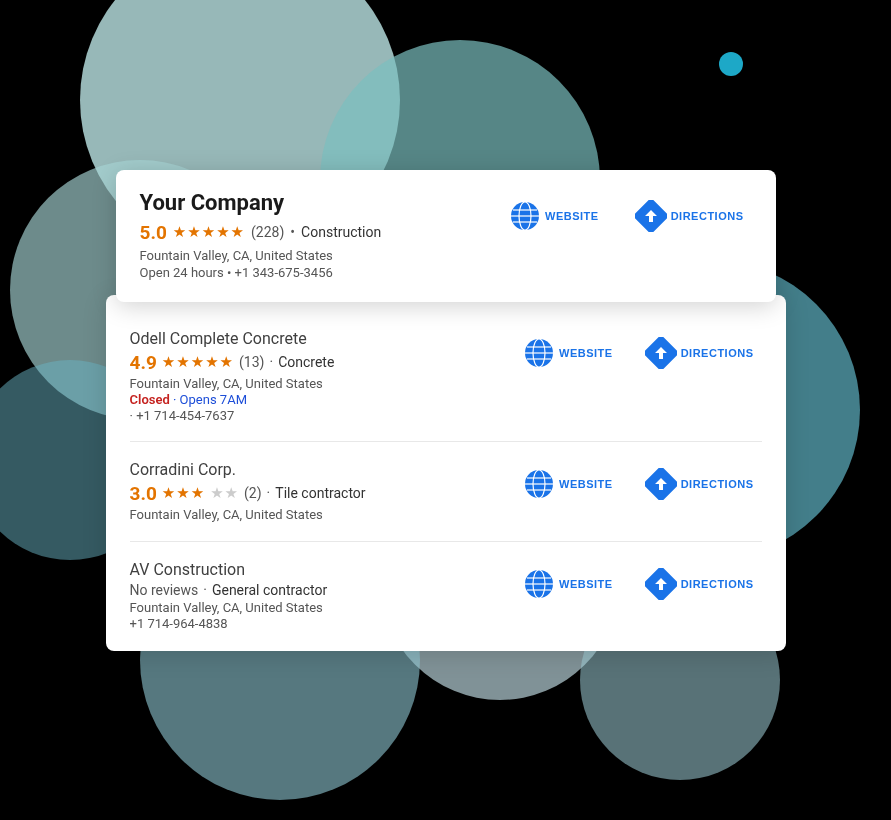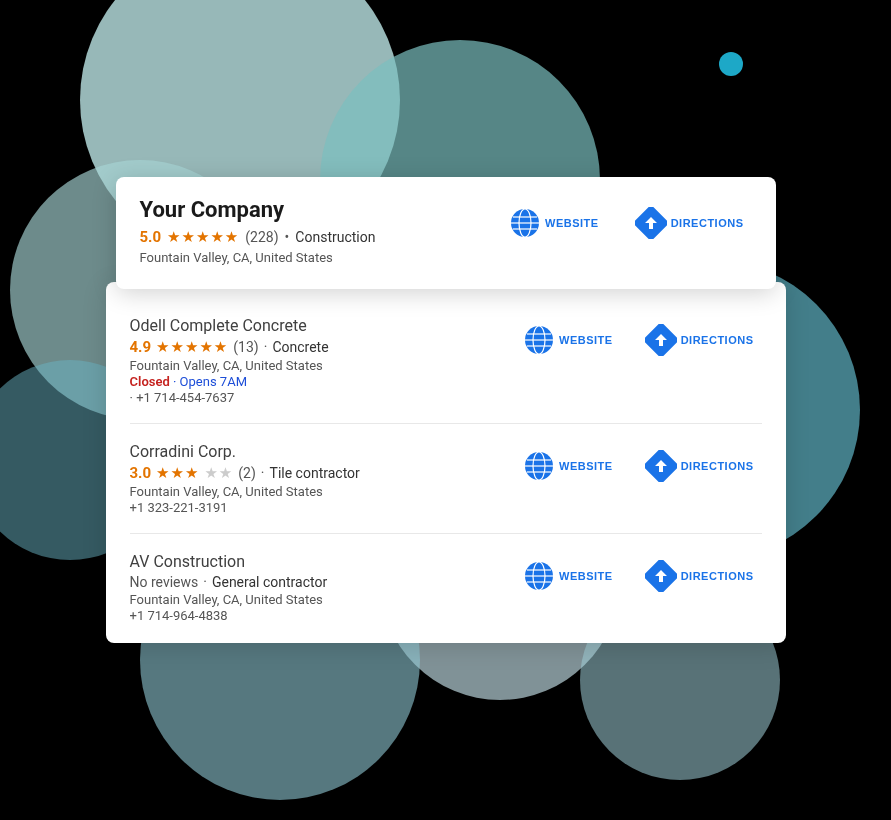--- a/index.html
+++ b/index.html
@@ -117,21 +117,21 @@
       display: flex;
       align-items: center;
       gap: 6px;
       margin-bottom: 4px;
       flex-wrap: wrap;
     }
 
     .rating-number {
       color: #e37400;
       font-weight: 700;
-      font-size: 15px;
+      font-size: 19px;
     }
 
     .stars {
       color: #e37400;
       font-size: 15px;
       letter-spacing: 1px;
     }
 
     .review-count {
       color: #555;
@@ -298,20 +298,25 @@
       <div class="featured-info">
         <div class="company-name">Your Company</div>
         <div class="rating-row">
           <span class="rating-number">5.0</span>
           <span class="stars">★★★★★</span>
           <span class="review-count">(228)</span>
           <span class="separator-dot">•</span>
           <span class="category">Construction</span>
         </div>
         <div class="location">Fountain Valley, CA, United States</div>
+        <div class="hours">
+          <span>Open 24 hours</span>
+          <span> • </span>
+          <span>+1 343-675-3456</span>
+        </div>
       </div>
       <div class="featured-actions">
         <button class="action-btn">
           <svg class="globe-icon-svg" viewBox="0 0 32 32" fill="none" xmlns="http://www.w3.org/2000/svg">
             <circle cx="16" cy="16" r="14" fill="#1a73e8"></circle>
             <ellipse cx="16" cy="16" rx="6" ry="14" stroke="white" stroke-width="1.2" fill="none"></ellipse>
             <line x1="2" y1="16" x2="30" y2="16" stroke="white" stroke-width="1.2"></line>
             <line x1="4" y1="10" x2="28" y2="10" stroke="white" stroke-width="1.2"></line>
             <line x1="4" y1="22" x2="28" y2="22" stroke="white" stroke-width="1.2"></line>
           </svg>
@@ -376,21 +381,20 @@
         <div class="list-company-name">Corradini Corp.</div>
         <div class="list-rating-row">
           <span class="rating-number">3.0</span>
           <span class="stars" style="color:#e37400;">★★★</span>
             <span class="stars" style="color:#ccc;">★★</span>
           <span class="review-count">(2)</span>
           <span class="separator-dot">·</span>
           <span class="category">Tile contractor</span>
         </div>
         <div class="list-location">Fountain Valley, CA, United States</div>
-        <div class="list-phone">+1 323-221-3191</div>
       </div>
       <div class="list-actions">
         <button class="action-btn">
           <svg class="globe-icon-svg" viewBox="0 0 32 32" fill="none">
             <circle cx="16" cy="16" r="14" fill="#1a73e8"></circle>
             <ellipse cx="16" cy="16" rx="6" ry="14" stroke="white" stroke-width="1.2" fill="none"></ellipse>
             <line x1="2" y1="16" x2="30" y2="16" stroke="white" stroke-width="1.2"></line>
             <line x1="4" y1="10" x2="28" y2="10" stroke="white" stroke-width="1.2"></line>
             <line x1="4" y1="22" x2="28" y2="22" stroke="white" stroke-width="1.2"></line>
           </svg>

